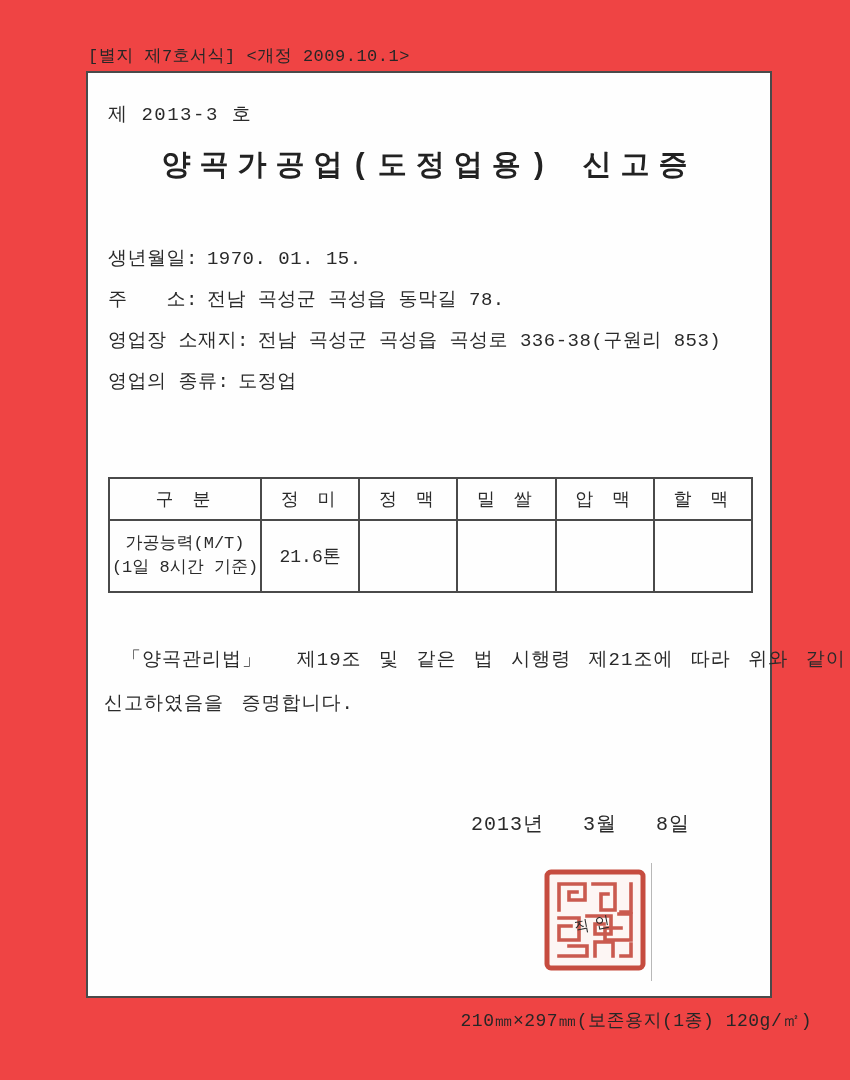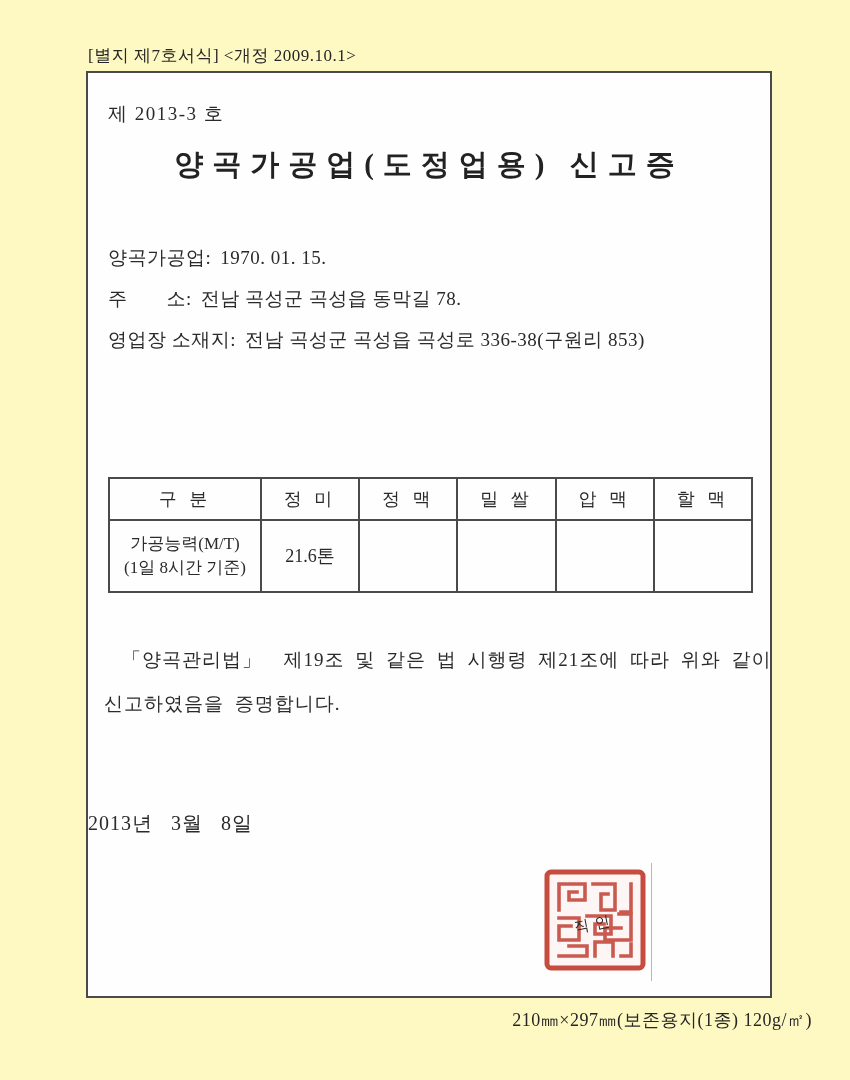--- a/index.html
+++ b/index.html
@@ -1,21 +1,21 @@
 <!DOCTYPE html>
 <html><head>
 <meta charset="utf-8">
 <style>
   html,body{margin:0;padding:0;}
   body{
     width:850px;height:1080px;background:#ffffff;
     font-family:"Liberation Serif","DejaVu Serif",serif;
     color:#2a2a2a;overflow:hidden;
   }
-  .page{position:relative;width:850px;height:1080px;background:#fef9c3;}
+  .page{position:relative;width:850px;height:1080px;background:#ef4444;font-family:Liberation Mono, monospace;}
   .form-notice{
     position:absolute;left:88px;top:44px;
     font-size:17px;letter-spacing:.5px;color:#262626;white-space:pre;
   }
   .cert-box{
     position:absolute;left:86px;top:71px;width:682px;height:923px;
     border:2px solid #4a4a4a;background:#fefefe;
   }
   .doc-number{
     position:absolute;left:20px;top:28px;font-size:19px;letter-spacing:1.5px;
@@ -39,21 +39,21 @@
   .cap-table tbody td{height:70px;}
   .col-gubun{width:150px;}
   .row-label{font-size:17px;line-height:24px;letter-spacing:0;}
   .statement{
     position:absolute;left:16px;top:565px;width:652px;
     font-size:19px;letter-spacing:1px;word-spacing:5px;line-height:44px;color:#2a2a2a;
   }
   .st-line{white-space:pre;}
   .st-indent{text-indent:18px;}
   .issue-date{
-    position:absolute;left:0;right:80px;top:737px;text-align:left;
+    position:absolute;left:0;right:80px;top:737px;text-align:right;
     font-size:20px;white-space:pre;letter-spacing:1px;
   }
   .issuer{
     position:absolute;left:237px;top:815px;
     font-size:31px;letter-spacing:27px;color:#1f1f1f;white-space:nowrap;
   }
   .seal{position:absolute;left:455px;top:795px;width:104px;height:104px;}
   .seal svg{display:block;width:104px;height:104px;}
   .seal-label{
     position:absolute;left:50%;top:54%;
@@ -74,23 +74,24 @@
 
   <div class="form-notice">[별지 제7호서식] &lt;개정 2009.10.1&gt;</div>
 
   <div class="cert-box">
 
     <div class="doc-number">제 2013-3 호</div>
 
     <div class="title">양곡가공업(도정업용) 신고증</div>
 
     <div class="fields">
-      <div class="field-row"><span class="flabel">양곡가공업:</span><span class="fvalue">1970. 01. 15.</span></div>
+      <div class="field-row"><span class="flabel">생년월일:</span><span class="fvalue">1970. 01. 15.</span></div>
       <div class="field-row"><span class="flabel">주　　소:</span><span class="fvalue">전남 곡성군 곡성읍 동막길 78.</span></div>
       <div class="field-row"><span class="flabel">영업장 소재지:</span><span class="fvalue">전남 곡성군 곡성읍 곡성로 336-38(구원리 853)</span></div>
+      <div class="field-row"><span class="flabel">영업의 종류:</span><span class="fvalue">도정업</span></div>
     </div>
 
     <table class="cap-table">
       <thead>
         <tr>
           <th class="col-gubun">구 분</th>
           <th>정 미</th>
           <th>정 맥</th>
           <th>밀 쌀</th>
           <th>압 맥</th>

